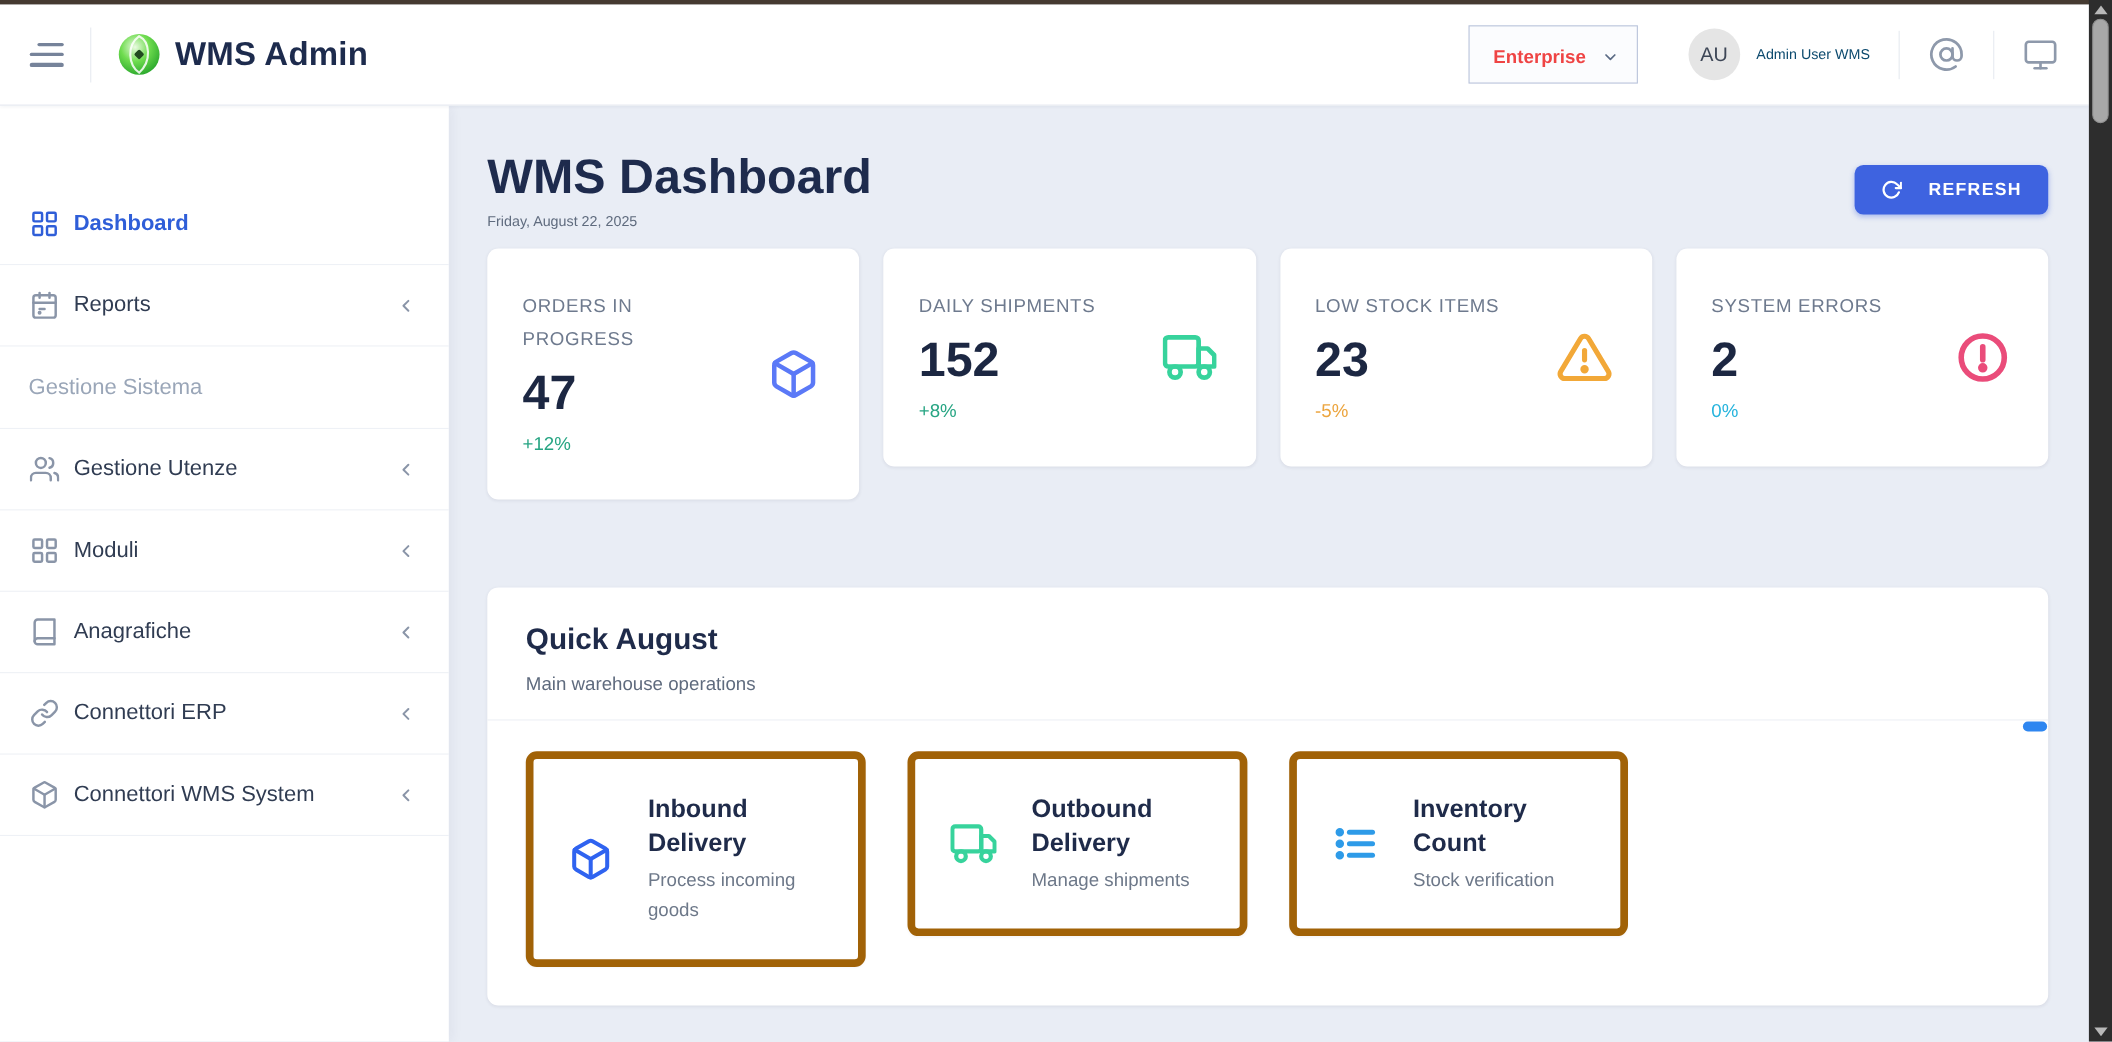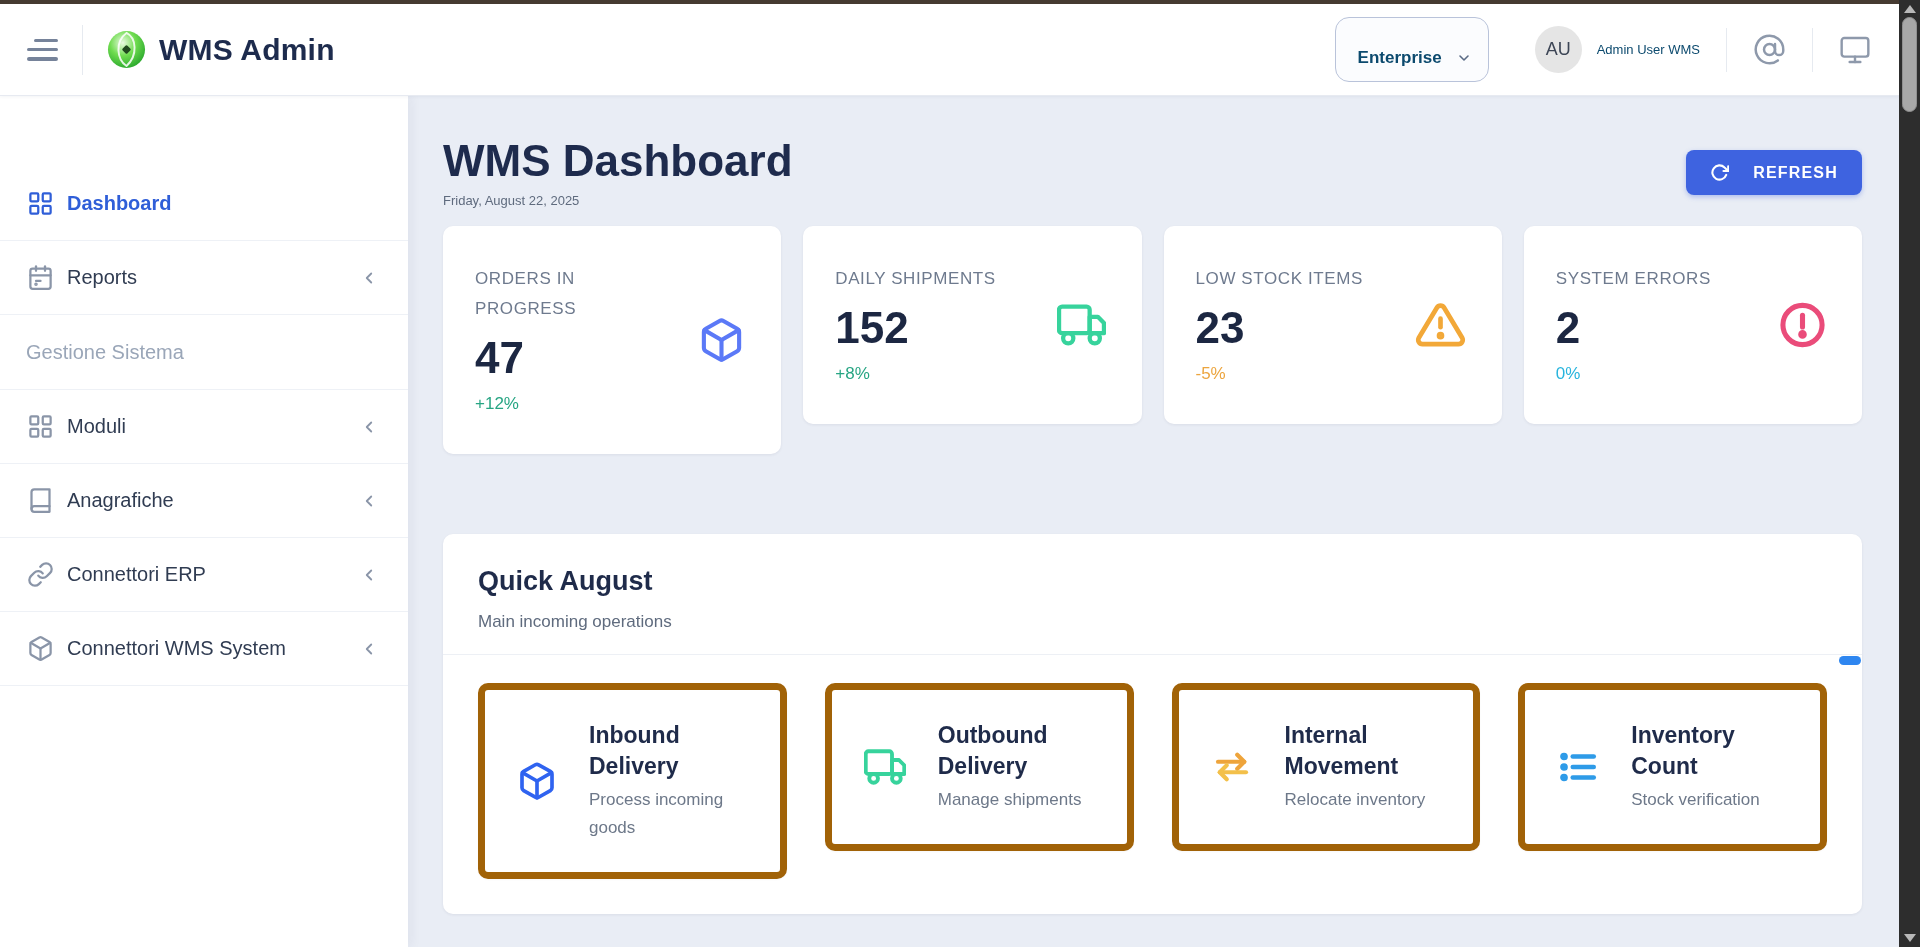--- a/index.html
+++ b/index.html
@@ -17,22 +17,22 @@
   }
   .hamburger{width:31px;height:22px;display:flex;flex-direction:column;justify-content:space-between;cursor:pointer;flex:none;}
   .hamburger span{height:3.2px;background:#76839a;border-radius:2px;width:100%;}
   .hamburger span:first-child{width:78%;align-self:flex-end;}
   .vdiv{width:1px;height:50px;background:#e6eaf0;margin:0 24px;flex:none;}
   .vdiv.short{height:44px;margin:0 26px;}
   .brand-wrap{display:flex;align-items:center;gap:13px;}
   .brand{font-size:30px;font-weight:700;color:#1d2b4d;letter-spacing:.2px;}
   .topbar-right{margin-left:auto;display:flex;align-items:center;}
   .tenant-select{
-    height:47px;padding:16px 16px 0 22px;border:1px solid #b9c3da;border-radius:14px;background:#fbfcfe;
-    display:flex;align-items:center;gap:14px;font-size:17px;color:#0c4a6e;font-weight:600;cursor:pointer;margin-right:46px;
+    height:47px;padding:4px 16px 0 22px;border:1px solid #b9c3da;border-radius:0;background:#fbfcfe;
+    display:flex;align-items:center;gap:14px;font-size:17px;color:#ef4444;font-weight:600;cursor:pointer;margin-right:46px;
   }
   .avatar{width:47px;height:47px;border-radius:50%;background:#e5e5e5;display:flex;align-items:center;justify-content:center;
     font-size:18px;font-weight:400;color:#3d4656;flex:none;}
   .user-name{font-size:13px;color:#0c4a6e;margin-left:15px;font-weight:500;}
   .icon-btn{display:flex;align-items:center;justify-content:center;cursor:pointer;background:none;border:none;padding:0;}
 
   
   .sidebar{
     position:absolute;top:96px;left:0;width:408px;height:851px;background:#ffffff;
     box-shadow:4px 0 10px rgba(30,40,70,.05);padding-top:71px;box-sizing:border-box;z-index:10;
@@ -183,20 +183,36 @@
     <span class="nav-label">Reports</span>
     <span class="chev">
       <svg width="18" height="18" viewBox="0 0 24 24" fill="none" stroke="currentColor" stroke-width="2.4" stroke-linecap="round" stroke-linejoin="round">
           <polyline points="15 18 9 12 15 6"></polyline>
         </svg>
     </span>
   </div>
 
   <div class="nav-section">Gestione Sistema</div>
 
+  <div class="nav-item">
+    <span class="nav-ico">
+      <svg width="27" height="27" viewBox="0 0 24 24" fill="none" stroke="currentColor" stroke-width="2" stroke-linecap="round" stroke-linejoin="round">
+          <path d="M17 21v-2a4 4 0 0 0-4-4H5a4 4 0 0 0-4 4v2"></path>
+          <circle cx="9" cy="7" r="4"></circle>
+          <path d="M23 21v-2a4 4 0 0 0-3-3.87"></path>
+          <path d="M16 3.13a4 4 0 0 1 0 7.75"></path>
+        </svg>
+    </span>
+    <span class="nav-label">Gestione Utenze</span>
+    <span class="chev">
+      <svg width="18" height="18" viewBox="0 0 24 24" fill="none" stroke="currentColor" stroke-width="2.4" stroke-linecap="round" stroke-linejoin="round">
+          <polyline points="15 18 9 12 15 6"></polyline>
+        </svg>
+    </span>
+  </div>
 
   <div class="nav-item">
     <span class="nav-ico">
       <svg width="27" height="27" viewBox="0 0 24 24" fill="none" stroke="currentColor" stroke-width="2" stroke-linecap="round" stroke-linejoin="round">
           <rect x="3" y="3" width="7" height="7" rx="1"></rect>
           <rect x="14" y="3" width="7" height="7" rx="1"></rect>
           <rect x="3" y="14" width="7" height="7" rx="1"></rect>
           <rect x="14" y="14" width="7" height="7" rx="1"></rect>
         </svg>
     </span>
@@ -322,21 +338,21 @@
             <circle cx="12" cy="12" r="10"></circle>
             <line x1="12" y1="7" x2="12" y2="13"></line>
             <circle cx="12" cy="16.8" r="0.9" fill="currentColor"></circle>
           </svg>
       </span>
     </div>
   </div>
 
   <section class="panel">
     <div class="panel-title">Quick August</div>
-    <div class="panel-sub">Main incoming operations</div>
+    <div class="panel-sub">Main warehouse operations</div>
     <div class="panel-divider"></div>
     <div class="panel-pill"></div>
 
     <div class="actions">
 
       <div class="action-card">
         <span class="action-ico" style="color: rgb(47, 99, 240);">
           <svg width="40" height="40" viewBox="0 0 24 24" fill="none" stroke="currentColor" stroke-width="2.2" stroke-linecap="round" stroke-linejoin="round">
               <path d="M21 16V8a2 2 0 0 0-1-1.73l-7-4a2 2 0 0 0-2 0l-7 4A2 2 0 0 0 3 8v8a2 2 0 0 0 1 1.73l7 4a2 2 0 0 0 2 0l7-4A2 2 0 0 0 21 16z"></path>
               <polyline points="3.27 6.96 12 12.01 20.73 6.96"></polyline>
@@ -357,38 +373,20 @@
               <circle cx="5.5" cy="18.5" r="2.5"></circle>
               <circle cx="18.5" cy="18.5" r="2.5"></circle>
             </svg>
         </span>
         <span class="action-text">
           <div class="action-title">Outbound Delivery</div>
           <div class="action-sub">Manage shipments</div>
         </span>
       </div>
 
-      <div class="action-card">
-        <span class="action-ico" style="color: rgb(238, 164, 59);">
-          <svg width="42" height="42" viewBox="0 0 24 24" fill="none" stroke-width="2.4" stroke-linecap="round" stroke-linejoin="round">
-            <g stroke="currentColor">
-                <line x1="4" y1="9" x2="19" y2="9"></line>
-                <polyline points="15 5 19 9 15 13"></polyline>
-              </g>
-            <g stroke="currentColor" style="color: rgb(243, 192, 74);">
-                <line x1="20" y1="15" x2="5" y2="15"></line>
-                <polyline points="9 11 5 15 9 19"></polyline>
-              </g>
-          </svg>
-        </span>
-        <span class="action-text">
-          <div class="action-title">Internal Movement</div>
-          <div class="action-sub">Relocate inventory</div>
-        </span>
-      </div>
 
       <div class="action-card">
         <span class="action-ico" style="color: rgb(46, 155, 232);">
           <svg width="42" height="42" viewBox="0 0 24 24" fill="none" stroke="currentColor" stroke-width="2.6" stroke-linecap="round" stroke-linejoin="round">
               <line x1="9" y1="6" x2="21" y2="6"></line>
               <line x1="9" y1="12" x2="21" y2="12"></line>
               <line x1="9" y1="18" x2="21" y2="18"></line>
               <circle cx="4" cy="6" r="0.9" fill="currentColor"></circle>
               <circle cx="4" cy="12" r="0.9" fill="currentColor"></circle>
               <circle cx="4" cy="18" r="0.9" fill="currentColor"></circle>

